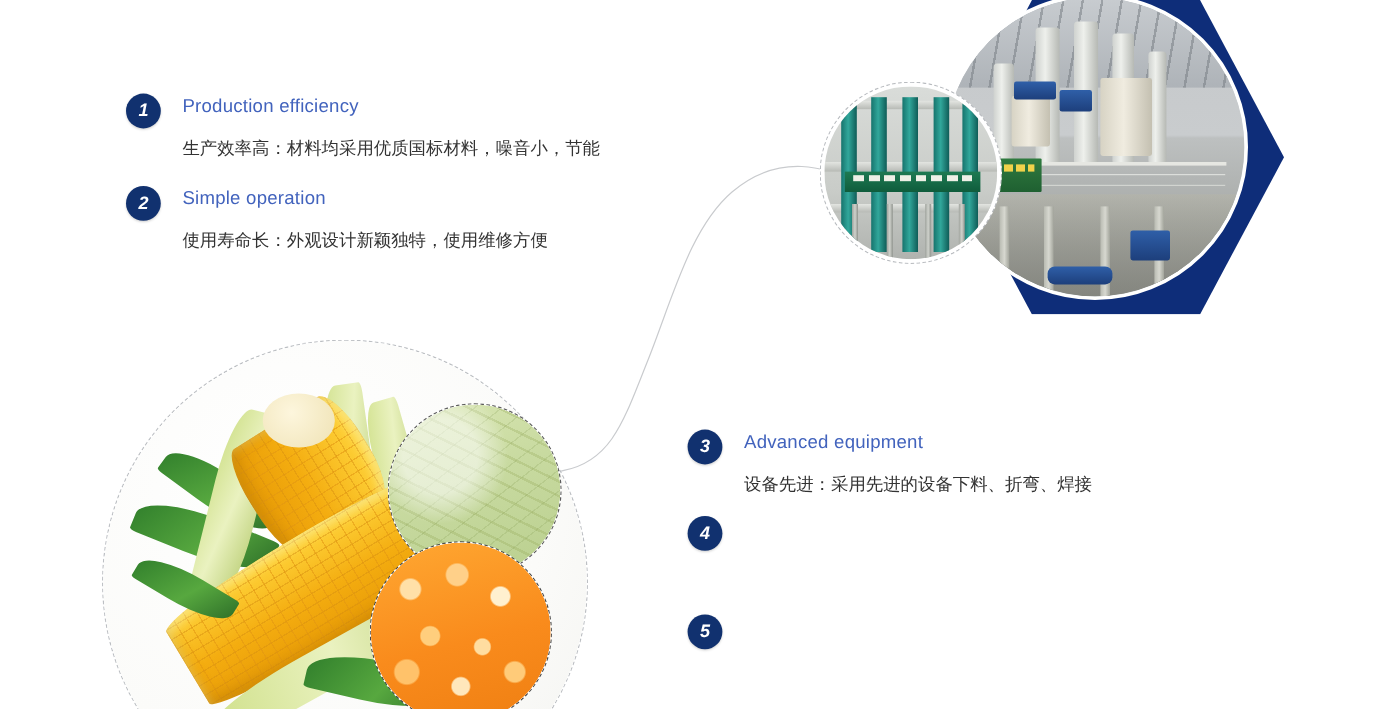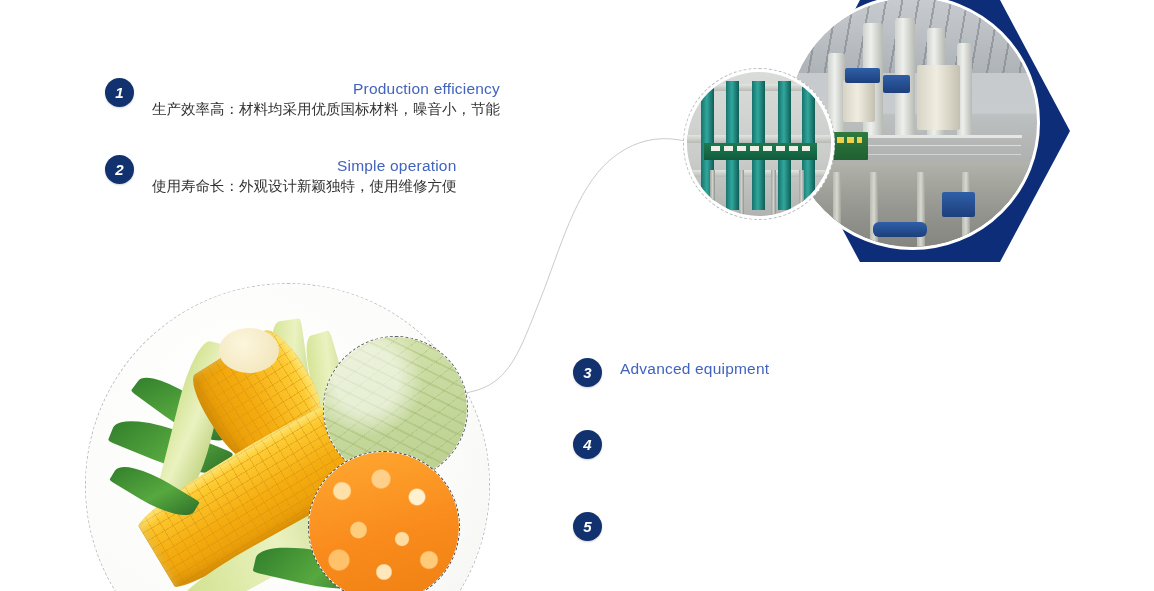--- a/index.html
+++ b/index.html
@@ -42,28 +42,27 @@
   .ftext {
     margin-left: 18px;
     padding-top: 1px;
   }
   .fhead {
     color: #4263bd;
     font-size: 15.5px;
     line-height: 19px;
     white-space: nowrap;
     letter-spacing: .2px;
-    text-align: right;
   }
   .fsub {
     color: #333333;
     font-size: 14.5px;
     line-height: 21px;
     white-space: nowrap;
-    margin-top: 1px;
+    margin-top: 16px;
   }
 
   
   #hex-cluster {
     position: absolute;
     left: 660px;
     top: -8px;
     width: 494px;
     height: 290px;
   }
@@ -300,20 +299,21 @@
     <div class="ftext">
       <div class="fhead">Simple operation</div>
       <div class="fsub">使用寿命长：外观设计新颖独特，使用维修方便</div>
     </div>
   </div>
 
   <div class="feature" style="left:573px; top:358px;">
     <div class="badge">3</div>
     <div class="ftext">
       <div class="fhead">Advanced equipment</div>
+      <div class="fsub">设备先进：采用先进的设备下料、折弯、焊接</div>
     </div>
   </div>
 
   <div class="feature" style="left:573px; top:430px;">
     <div class="badge">4</div>
     <div class="ftext">
     </div>
   </div>
 
   <div class="feature" style="left:573px; top:512px;">

